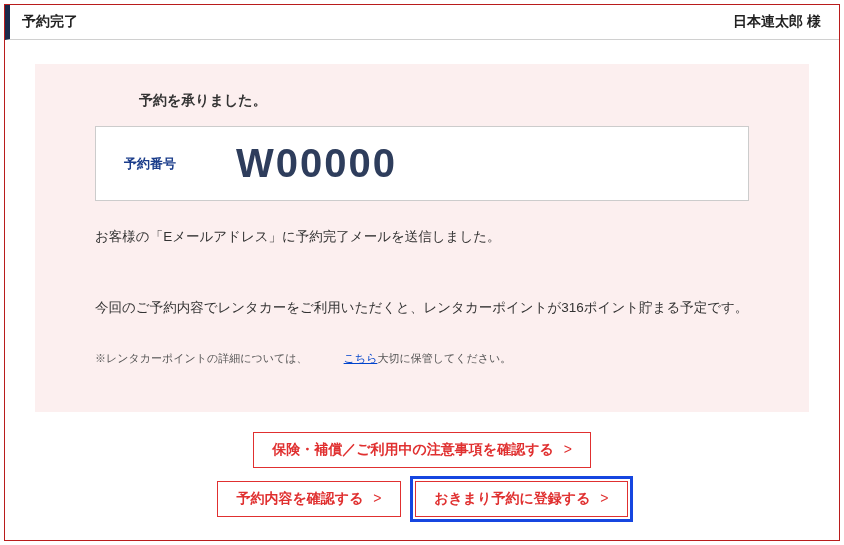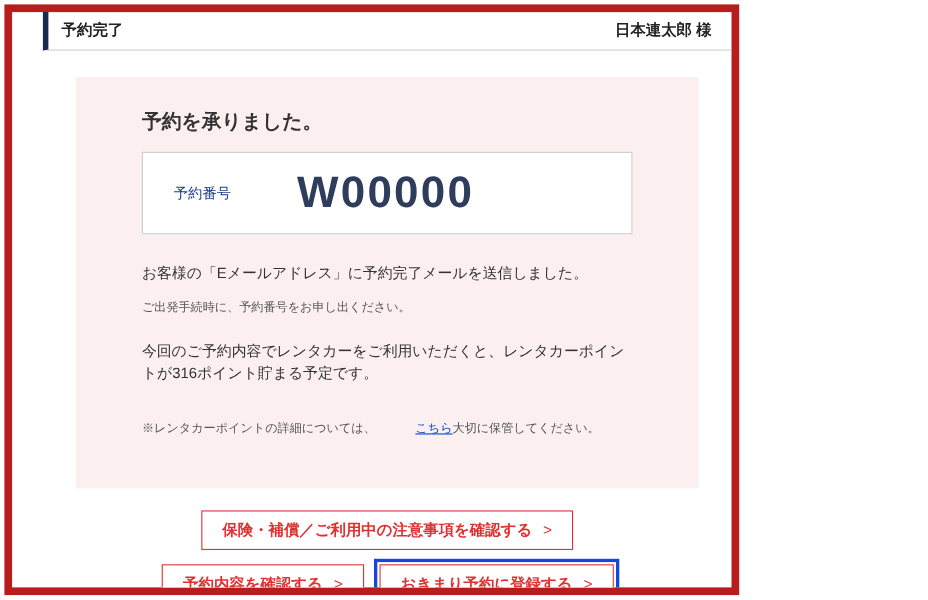--- a/index.html
+++ b/index.html
@@ -4,26 +4,25 @@
 <style>
   * { box-sizing: border-box; margin: 0; padding: 0; }
   body {
     font-family: "Hiragino Kaku Gothic Pro", "Meiryo", sans-serif;
     background: #fff;
     padding: 4px;
     font-size: 13px;
     color: #222;
   }
   .outer-frame {
-    border: 7px solid #b91c1c;
-    width: 668px;
+    border: 1px solid #b91c1c;
+    width: 836px;
     height: 537px;
     position: relative;
     overflow: hidden;
-    padding-left: 28px;
   }
   .header-bar {
     border-left: 5px solid #1a2a4a;
     border-bottom: 1px solid #d0d0d0;
     display: flex;
     justify-content: space-between;
     align-items: center;
     padding: 8px 18px 8px 12px;
     font-weight: bold;
     font-size: 14px;
@@ -31,36 +30,37 @@
   .user-name { font-weight: bold; }
   .inner-content {
     padding: 24px 30px 10px 30px;
   }
   .pink-box {
     background: #fcefef;
     padding: 28px 60px 24px 60px;
   }
   .accepted-title {
     font-weight: bold;
-    font-size: 18px;
+    font-size: 14px;
     margin-bottom: 16px;
     color: #333;
+    margin-left: 44px;
   }
   .reservation-number-box {
     background: #fff;
     border: 1px solid #ccc;
     padding: 14px 28px;
     display: flex;
     align-items: center;
     gap: 60px;
     margin-bottom: 26px;
   }
   .reservation-label {
     color: #1a3c8a;
-    font-weight: normal;
+    font-weight: bold;
     font-size: 13px;
   }
   .reservation-number {
     color: #2e3d5c;
     font-weight: bold;
     font-size: 40px;
     letter-spacing: 2px;
   }
   .section-strong {
     font-weight: normal;
@@ -121,21 +121,21 @@
 
       <div class="accepted-title">予約を承りました。</div>
 
       <div class="reservation-number-box">
         <span class="reservation-label">予約番号</span>
         <span class="reservation-number">W00000</span>
       </div>
 
       <div class="section-strong">お客様の「Eメールアドレス」に予約完了メールを送信しました。</div>
       <div class="section-note">
-        <span>ご出発手続時に、予約番号をお申し出ください。</span><br>
+        <br>
       </div>
 
       <div class="section-strong">今回のご予約内容でレンタカーをご利用いただくと、レンタカーポイントが316ポイント貯まる予定です。</div>
       <div class="section-note">
         <br>
         <span>※レンタカーポイントの詳細については、</span><a href="#" class="link">こちら</a><span>大切に保管してください。</span>
       </div>
 
     </div>
 

